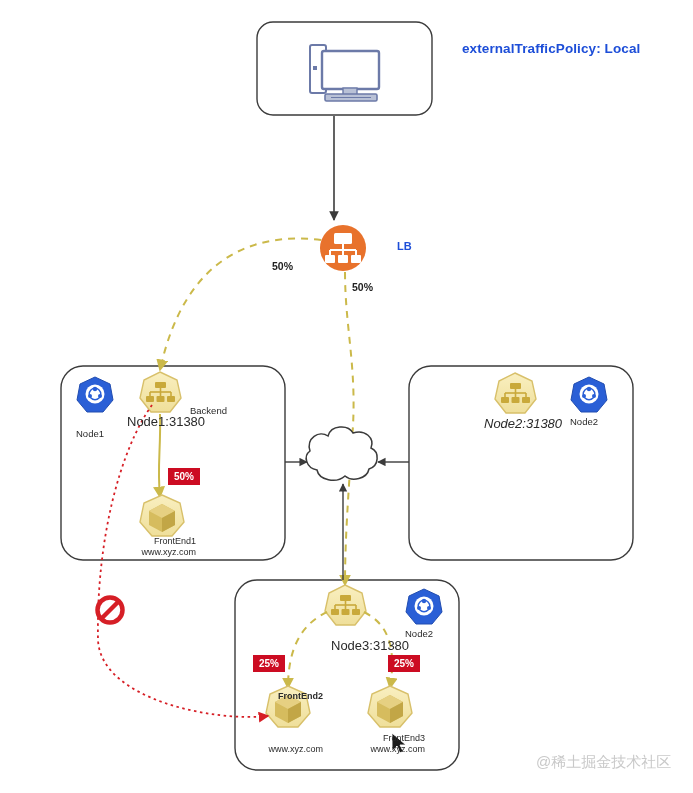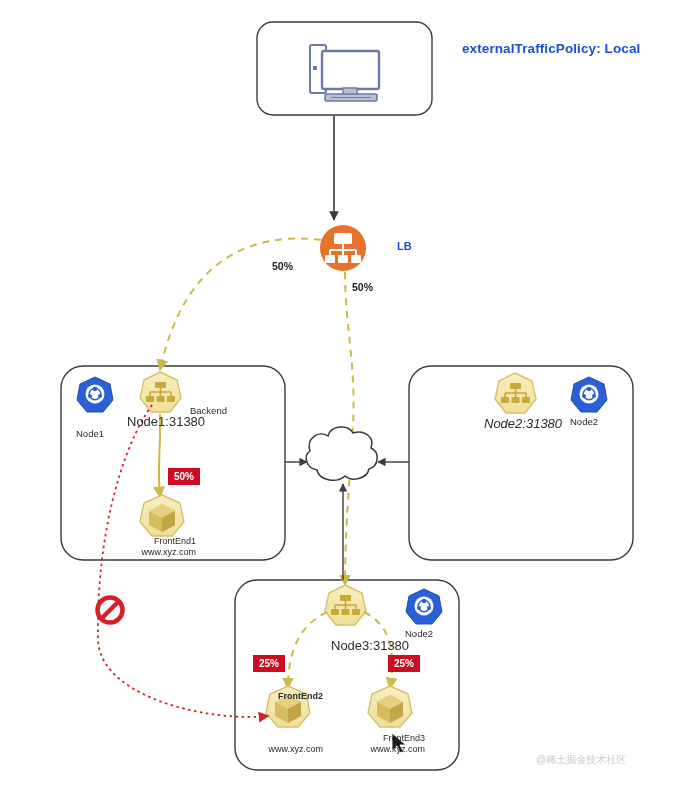--- a/index.html
+++ b/index.html
@@ -63,21 +63,21 @@
     padding: 3px 6px 3px 6px;
     line-height: 11px;
     white-space: nowrap;
   }
   .group-label {
     font-size: 9.5px;
     color: #2a2a2a;
   }
   .watermark {
     position: absolute;
-    font-size: 10px;
+    font-size: 15px;
     color: #c9c9c9;
     white-space: nowrap;
   }
 </style>
 </head>
 <body>
 
 <div id="canvas">
 
   <svg id="diagram-svg" viewBox="0 0 693 793">

